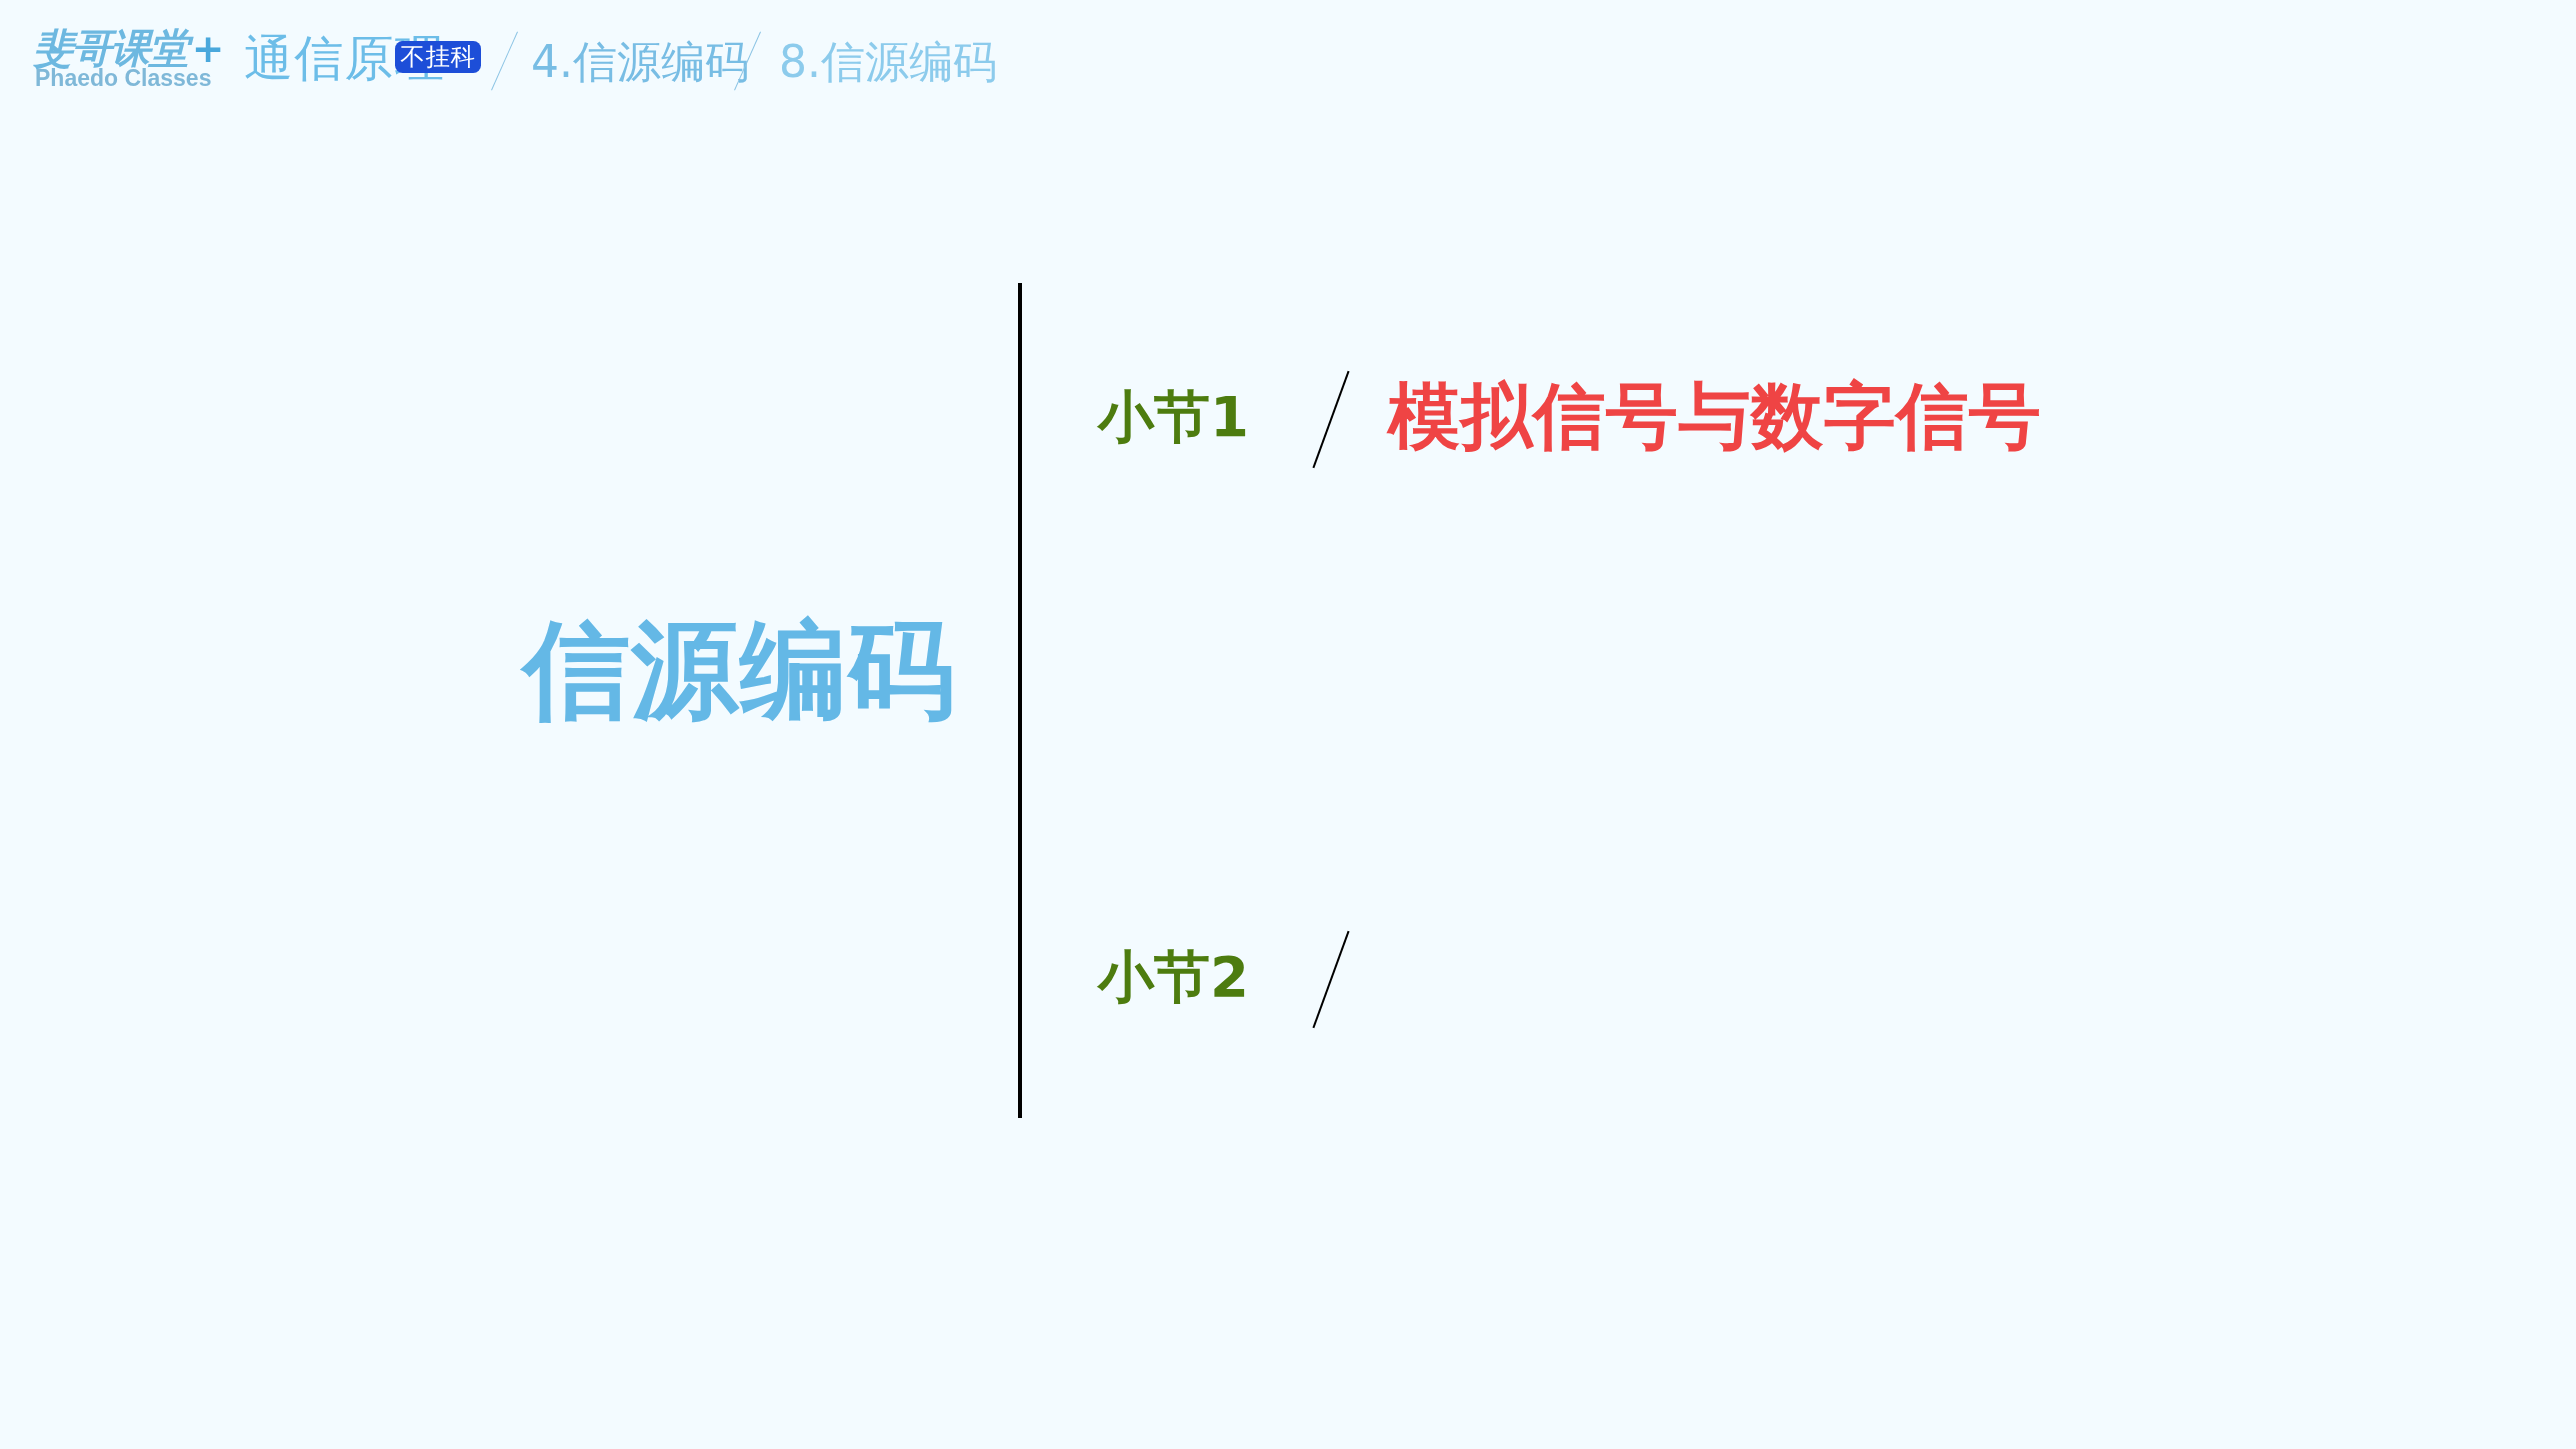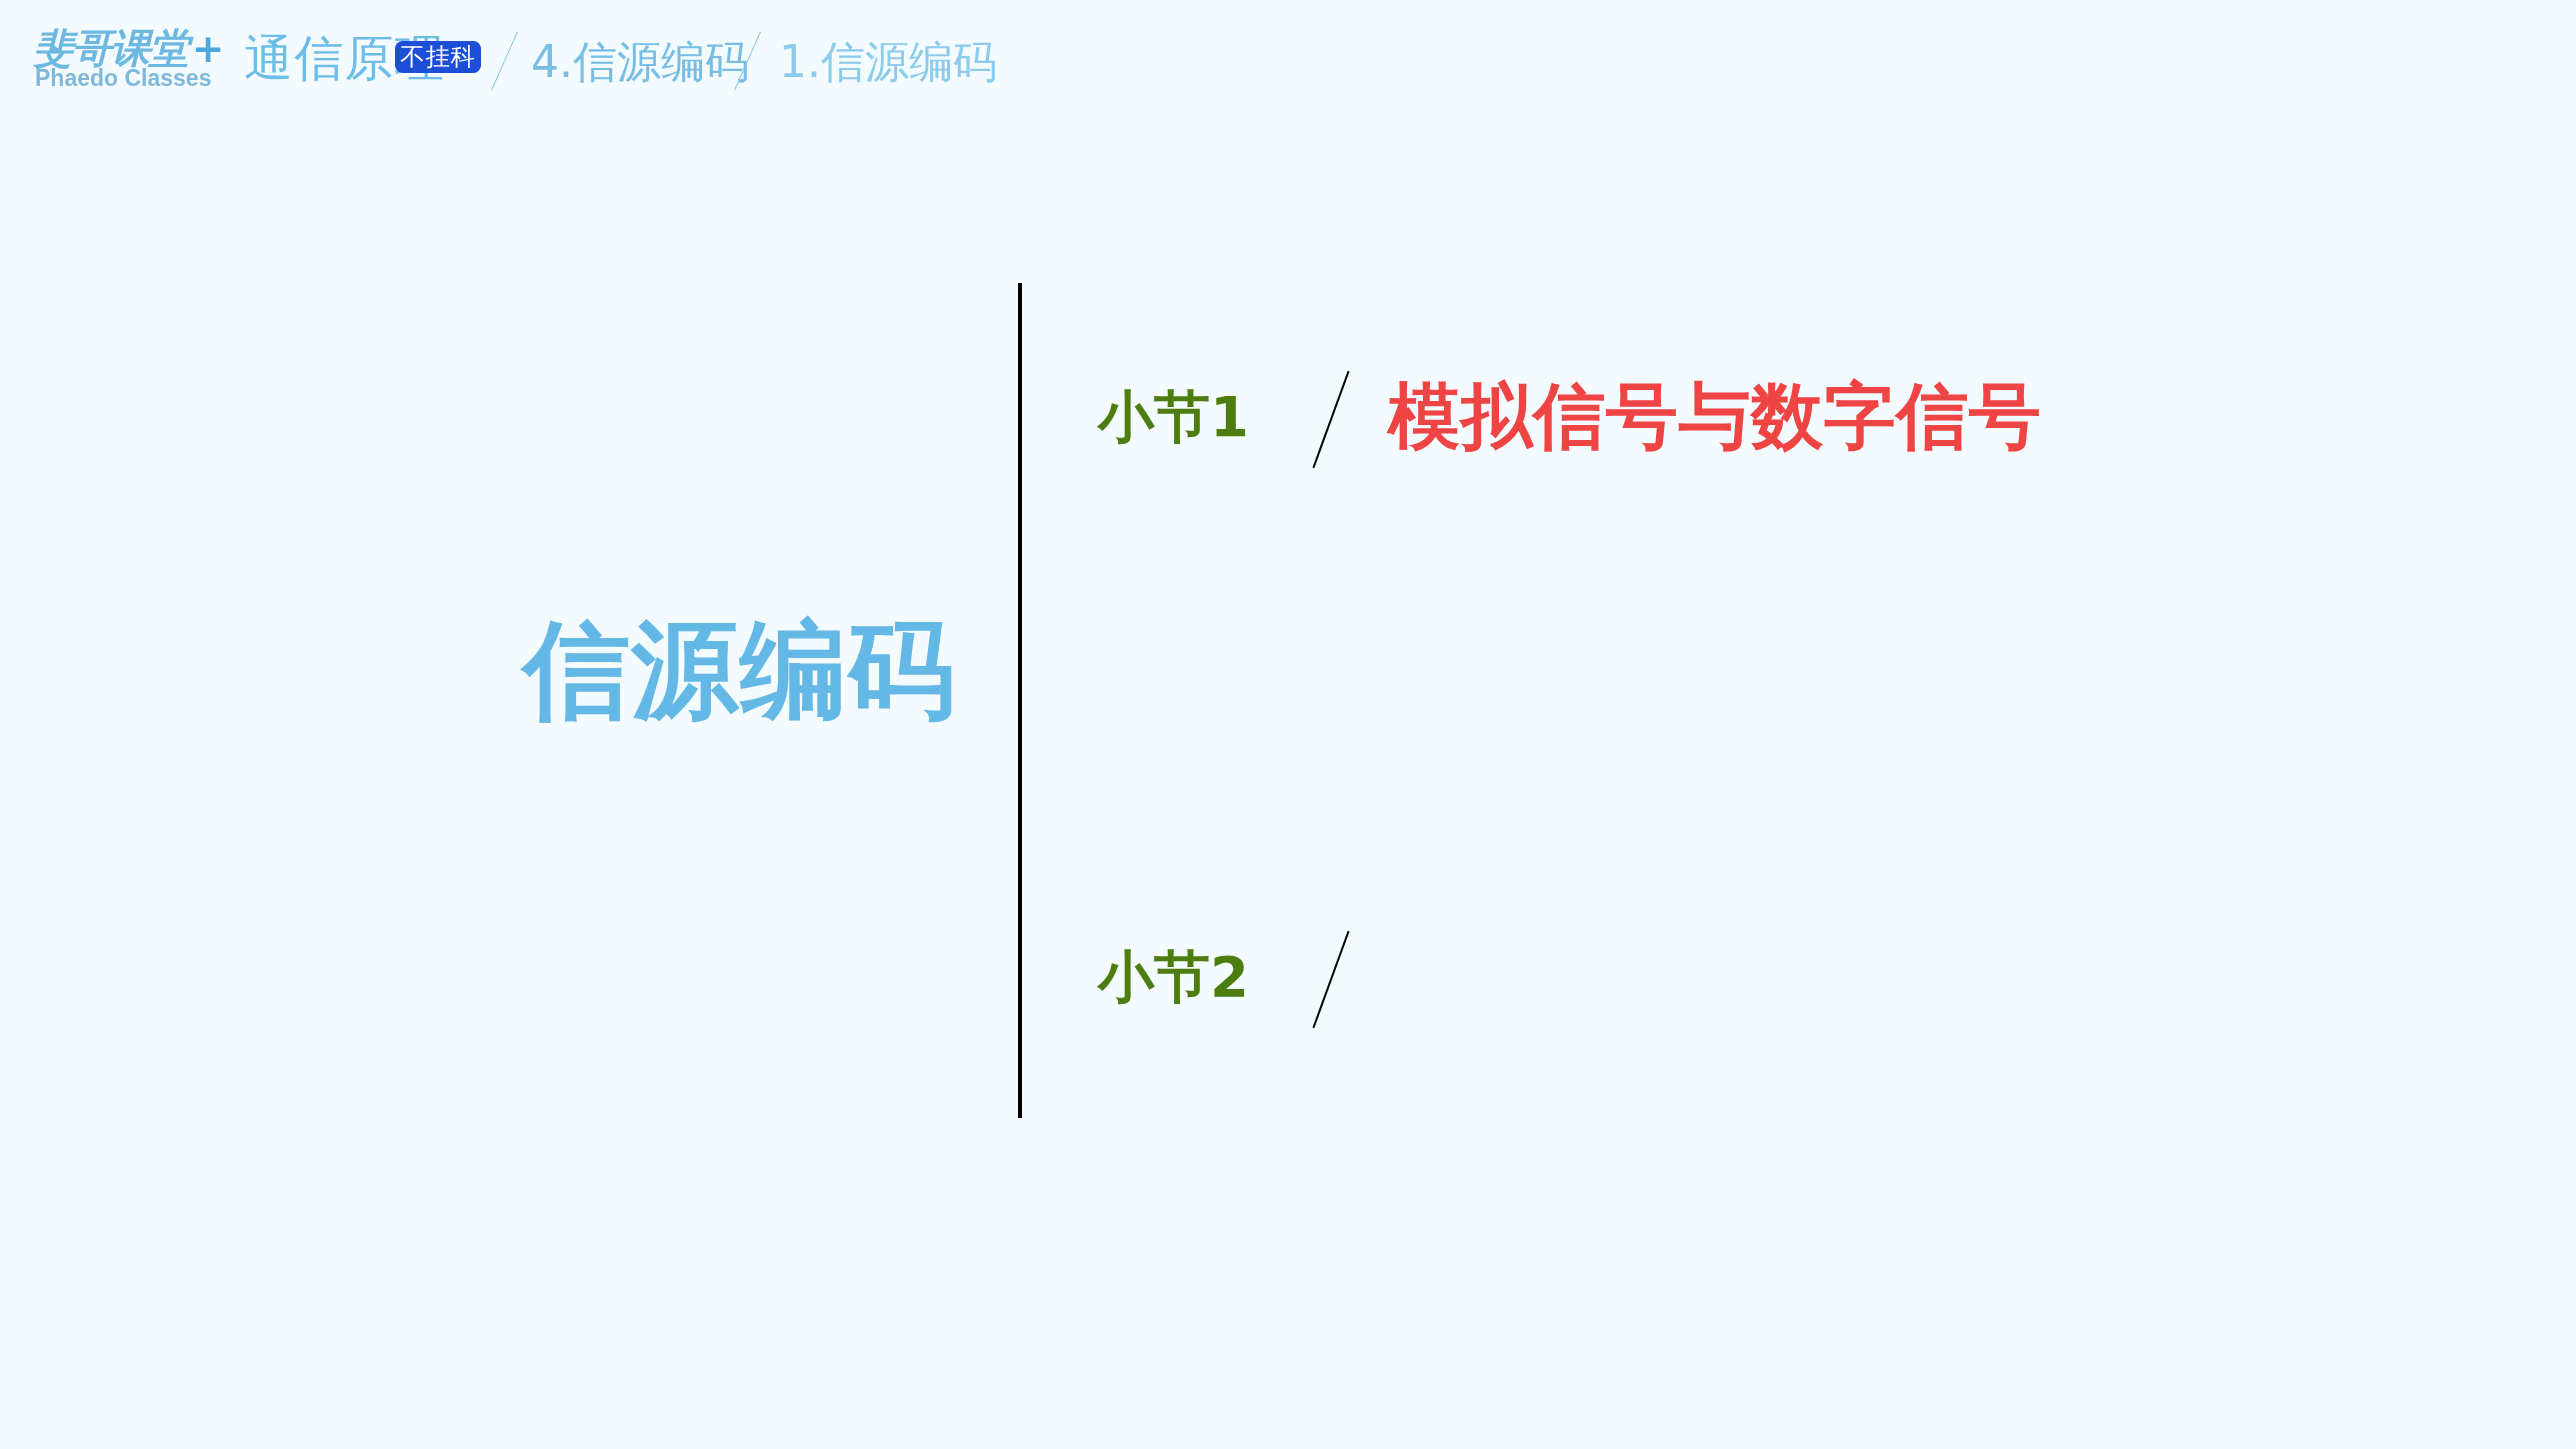--- a/index.html
+++ b/index.html
@@ -136,21 +136,21 @@
 </div>
 <div class="abs logo-en">Phaedo Classes</div>
 
 <div class="abs course-title">通信原理</div>
 <div class="abs badge">不挂科</div>
 
 <nav>
   <div class="abs crumb-slash" style="left:504px; top:29px; height:64px; transform: rotate(24deg);"></div>
   <div class="abs crumb" style="left:531px;">4.信源编码</div>
   <div class="abs crumb-slash" style="left:747px; top:29px; height:64px; transform: rotate(24deg);"></div>
-  <div class="abs crumb current" style="left:779px;">1.信源编码</div>
+  <div class="abs crumb current" style="left:779px;">8.信源编码</div>
 </nav>
 
 <h1 class="abs big-title" style="margin:0;">信源编码</h1>
 
 <div class="abs divider"></div>
 
 <div class="abs section-row" style="top:368px; width:966px;">
   <span class="section-label">小节1</span>
   <span class="section-slash" style="left:232px; top:0px; height:103px; transform: rotate(20deg);"></span>
   <span class="section-title">模拟信号与数字信号</span>

